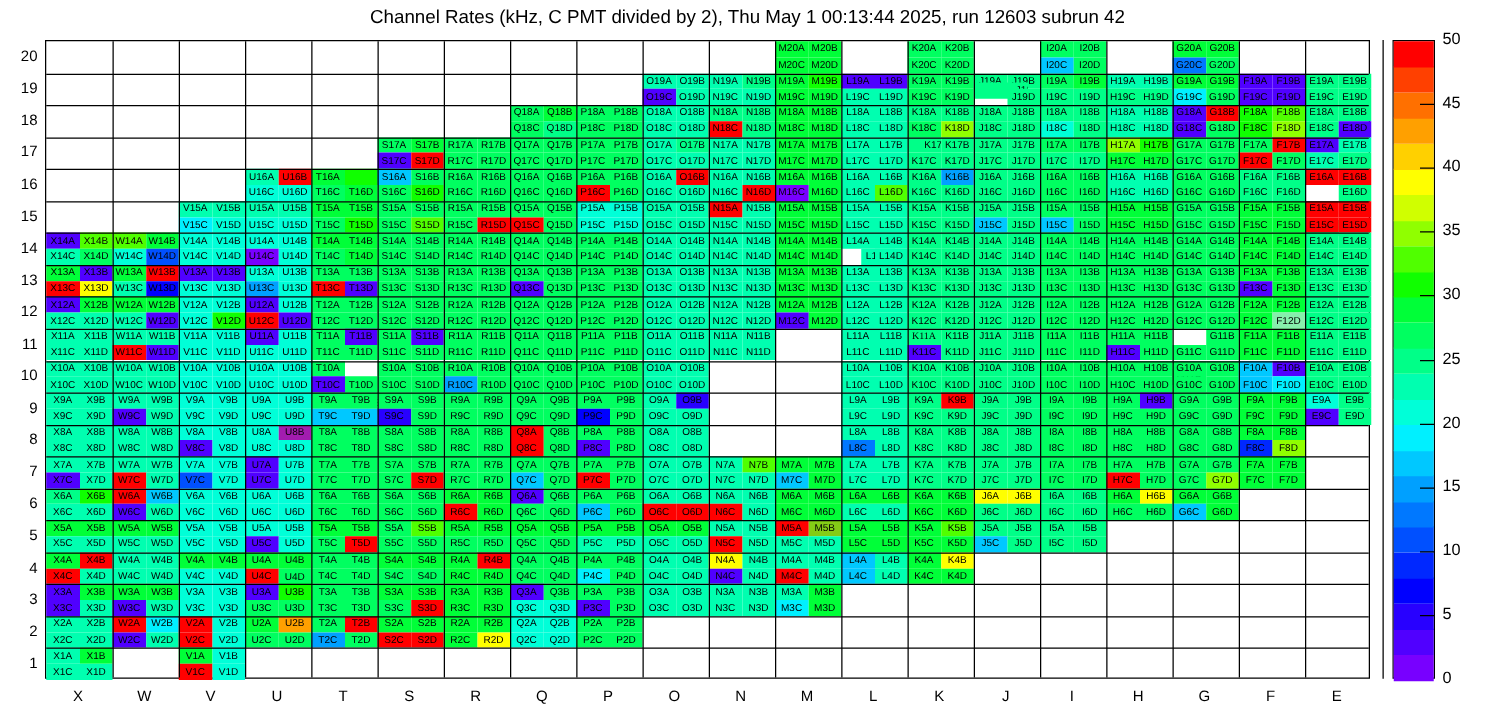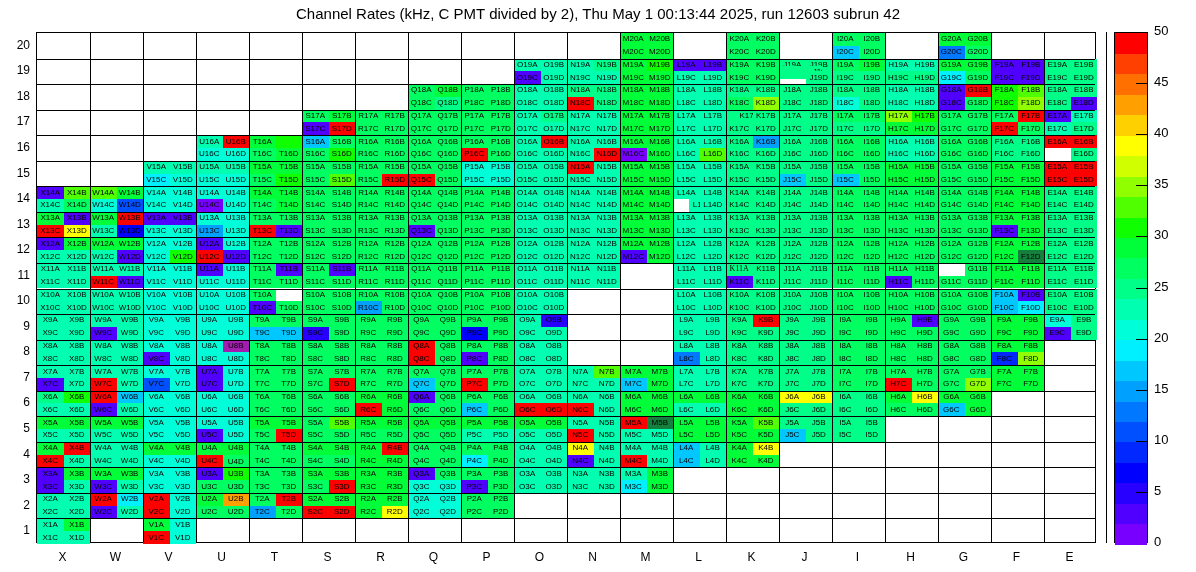--- a/index.html
+++ b/index.html
@@ -582,21 +582,21 @@
       <div class="cell" style="left: 874.5px; top: 204.4px; width: 26.5px; height: 12.775px; background: rgb(0, 255, 96); color: rgb(0, 0, 0);">H12B</div>
       <div class="cell" style="left: 848px; top: 217.175px; width: 26.5px; height: 12.775px; background: rgb(0, 255, 96); color: rgb(0, 0, 0);">H12C</div>
       <div class="cell" style="left: 874.5px; top: 217.175px; width: 26.5px; height: 12.775px; background: rgb(0, 255, 96); color: rgb(0, 0, 0);">H12D</div>
       <div class="cell" style="left: 901px; top: 204.4px; width: 26.5px; height: 12.775px; background: rgb(0, 255, 96); color: rgb(0, 0, 0);">G12A</div>
       <div class="cell" style="left: 927.5px; top: 204.4px; width: 26.5px; height: 12.775px; background: rgb(0, 255, 96); color: rgb(0, 0, 0);">G12B</div>
       <div class="cell" style="left: 901px; top: 217.175px; width: 26.5px; height: 12.775px; background: rgb(0, 255, 96); color: rgb(0, 0, 0);">G12C</div>
       <div class="cell" style="left: 927.5px; top: 217.175px; width: 26.5px; height: 12.775px; background: rgb(0, 255, 96); color: rgb(0, 0, 0);">G12D</div>
       <div class="cell" style="left: 954px; top: 204.4px; width: 26.5px; height: 12.775px; background: rgb(0, 255, 56); color: rgb(0, 0, 0);">F12A</div>
       <div class="cell" style="left: 980.5px; top: 204.4px; width: 26.5px; height: 12.775px; background: rgb(0, 255, 56); color: rgb(0, 0, 0);">F12B</div>
       <div class="cell" style="left: 954px; top: 217.175px; width: 26.5px; height: 12.775px; background: rgb(0, 255, 56); color: rgb(0, 0, 0);">F12C</div>
-      <div class="cell" style="left: 980.5px; top: 217.175px; width: 26.5px; height: 12.775px; background: #15803d; color: rgb(0, 0, 0);">F12D</div>
+      <div class="cell" style="left: 980.5px; top: 217.175px; width: 26.5px; height: 12.775px; background: #86efac; color: rgb(0, 0, 0);">F12D</div>
       <div class="cell" style="left: 1007px; top: 204.4px; width: 26.5px; height: 12.775px; background: rgb(0, 255, 136); color: rgb(0, 0, 0);">E12A</div>
       <div class="cell" style="left: 1033.5px; top: 204.4px; width: 26.5px; height: 12.775px; background: rgb(0, 255, 136); color: rgb(0, 0, 0);">E12B</div>
       <div class="cell" style="left: 1007px; top: 217.175px; width: 26.5px; height: 12.775px; background: rgb(0, 255, 136); color: rgb(0, 0, 0);">E12C</div>
       <div class="cell" style="left: 1033.5px; top: 217.175px; width: 26.5px; height: 12.775px; background: rgb(0, 255, 136); color: rgb(0, 0, 0);">E12D</div>
       <div class="cell" style="left: 0px; top: 229.95px; width: 26.5px; height: 12.775px; background: rgb(0, 255, 176); color: rgb(0, 0, 0);">X11A</div>
       <div class="cell" style="left: 26.5px; top: 229.95px; width: 26.5px; height: 12.775px; background: rgb(0, 255, 176); color: rgb(0, 0, 0);">X11B</div>
       <div class="cell" style="left: 0px; top: 242.725px; width: 26.5px; height: 12.775px; background: rgb(0, 255, 176); color: rgb(0, 0, 0);">X11C</div>
       <div class="cell" style="left: 26.5px; top: 242.725px; width: 26.5px; height: 12.775px; background: rgb(0, 255, 176); color: rgb(0, 0, 0);">X11D</div>
       <div class="cell" style="left: 53px; top: 229.95px; width: 26.5px; height: 12.775px; background: rgb(0, 255, 176); color: rgb(0, 0, 0);">W11A</div>
       <div class="cell" style="left: 79.5px; top: 229.95px; width: 26.5px; height: 12.775px; background: rgb(0, 255, 176); color: rgb(0, 0, 0);">W11B</div>
@@ -1068,21 +1068,21 @@
       <div class="cell" style="left: 450.5px; top: 396.025px; width: 26.5px; height: 12.775px; background: rgb(0, 255, 176); color: rgb(0, 0, 0);">P5D</div>
       <div class="cell" style="left: 477px; top: 383.25px; width: 26.5px; height: 12.775px; background: rgb(0, 255, 56); color: rgb(0, 0, 0);">O5A</div>
       <div class="cell" style="left: 503.5px; top: 383.25px; width: 26.5px; height: 12.775px; background: rgb(0, 255, 56); color: rgb(0, 0, 0);">O5B</div>
       <div class="cell" style="left: 477px; top: 396.025px; width: 26.5px; height: 12.775px; background: rgb(0, 255, 176); color: rgb(0, 0, 0);">O5C</div>
       <div class="cell" style="left: 503.5px; top: 396.025px; width: 26.5px; height: 12.775px; background: rgb(0, 255, 176); color: rgb(0, 0, 0);">O5D</div>
       <div class="cell" style="left: 530px; top: 383.25px; width: 26.5px; height: 12.775px; background: rgb(0, 255, 176); color: rgb(0, 0, 0);">N5A</div>
       <div class="cell" style="left: 556.5px; top: 383.25px; width: 26.5px; height: 12.775px; background: rgb(0, 255, 176); color: rgb(0, 0, 0);">N5B</div>
       <div class="cell" style="left: 530px; top: 396.025px; width: 26.5px; height: 12.775px; background: rgb(255, 0, 0); color: rgb(0, 0, 0);">N5C</div>
       <div class="cell" style="left: 556.5px; top: 396.025px; width: 26.5px; height: 12.775px; background: rgb(0, 255, 176); color: rgb(0, 0, 0);">N5D</div>
       <div class="cell" style="left: 583px; top: 383.25px; width: 26.5px; height: 12.775px; background: rgb(255, 0, 0); color: rgb(0, 0, 0);">M5A</div>
-      <div class="cell" style="left: 609.5px; top: 383.25px; width: 26.5px; height: 12.775px; background: #15803d; color: rgb(0, 0, 0);">M5B</div>
+      <div class="cell" style="left: 609.5px; top: 383.25px; width: 26.5px; height: 12.775px; background: #84cc16; color: rgb(0, 0, 0);">M5B</div>
       <div class="cell" style="left: 583px; top: 396.025px; width: 26.5px; height: 12.775px; background: rgb(0, 255, 176); color: rgb(0, 0, 0);">M5C</div>
       <div class="cell" style="left: 609.5px; top: 396.025px; width: 26.5px; height: 12.775px; background: rgb(0, 255, 176); color: rgb(0, 0, 0);">M5D</div>
       <div class="cell" style="left: 636px; top: 383.25px; width: 26.5px; height: 12.775px; background: rgb(0, 255, 56); color: rgb(0, 0, 0);">L5A</div>
       <div class="cell" style="left: 662.5px; top: 383.25px; width: 26.5px; height: 12.775px; background: rgb(0, 255, 56); color: rgb(0, 0, 0);">L5B</div>
       <div class="cell" style="left: 636px; top: 396.025px; width: 26.5px; height: 12.775px; background: rgb(0, 255, 56); color: rgb(0, 0, 0);">L5C</div>
       <div class="cell" style="left: 662.5px; top: 396.025px; width: 26.5px; height: 12.775px; background: rgb(0, 255, 56); color: rgb(0, 0, 0);">L5D</div>
       <div class="cell" style="left: 689px; top: 383.25px; width: 26.5px; height: 12.775px; background: rgb(0, 255, 56); color: rgb(0, 0, 0);">K5A</div>
       <div class="cell" style="left: 715.5px; top: 383.25px; width: 26.5px; height: 12.775px; background: rgb(80, 255, 0); color: rgb(0, 0, 0);">K5B</div>
       <div class="cell" style="left: 689px; top: 396.025px; width: 26.5px; height: 12.775px; background: rgb(0, 255, 56); color: rgb(0, 0, 0);">K5C</div>
       <div class="cell" style="left: 715.5px; top: 396.025px; width: 26.5px; height: 12.775px; background: rgb(0, 255, 56); color: rgb(0, 0, 0);">K5D</div>

